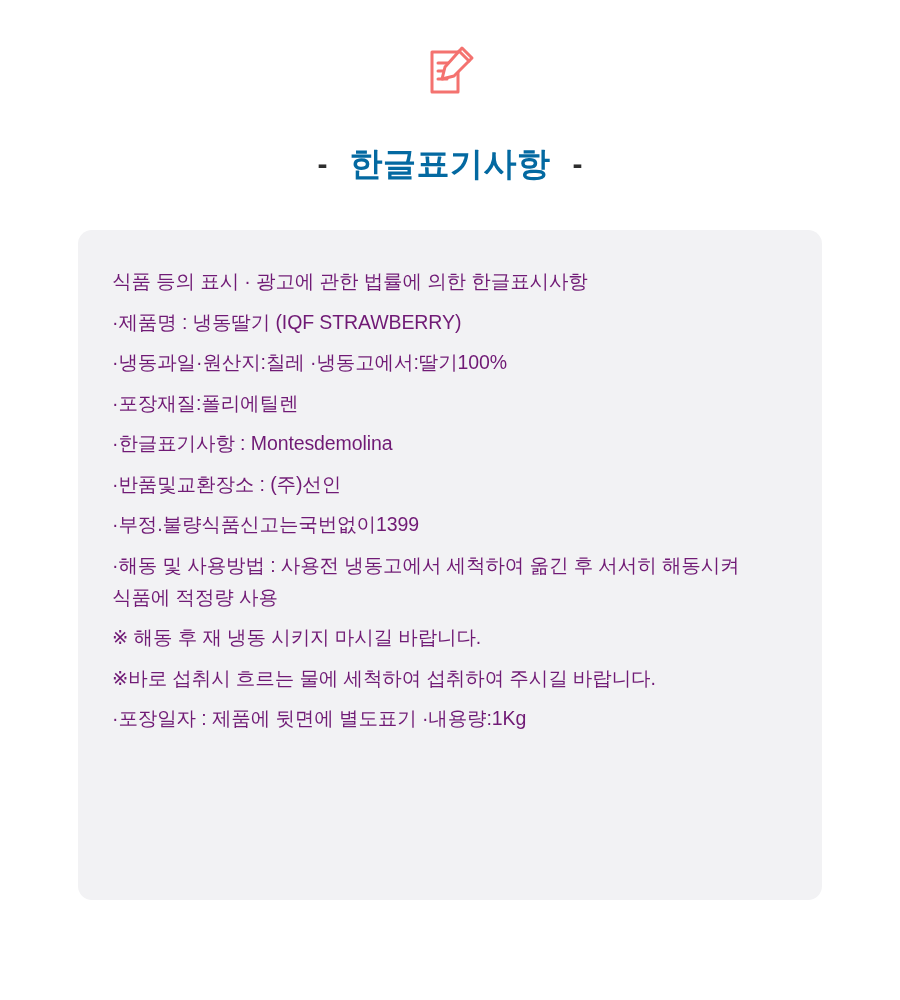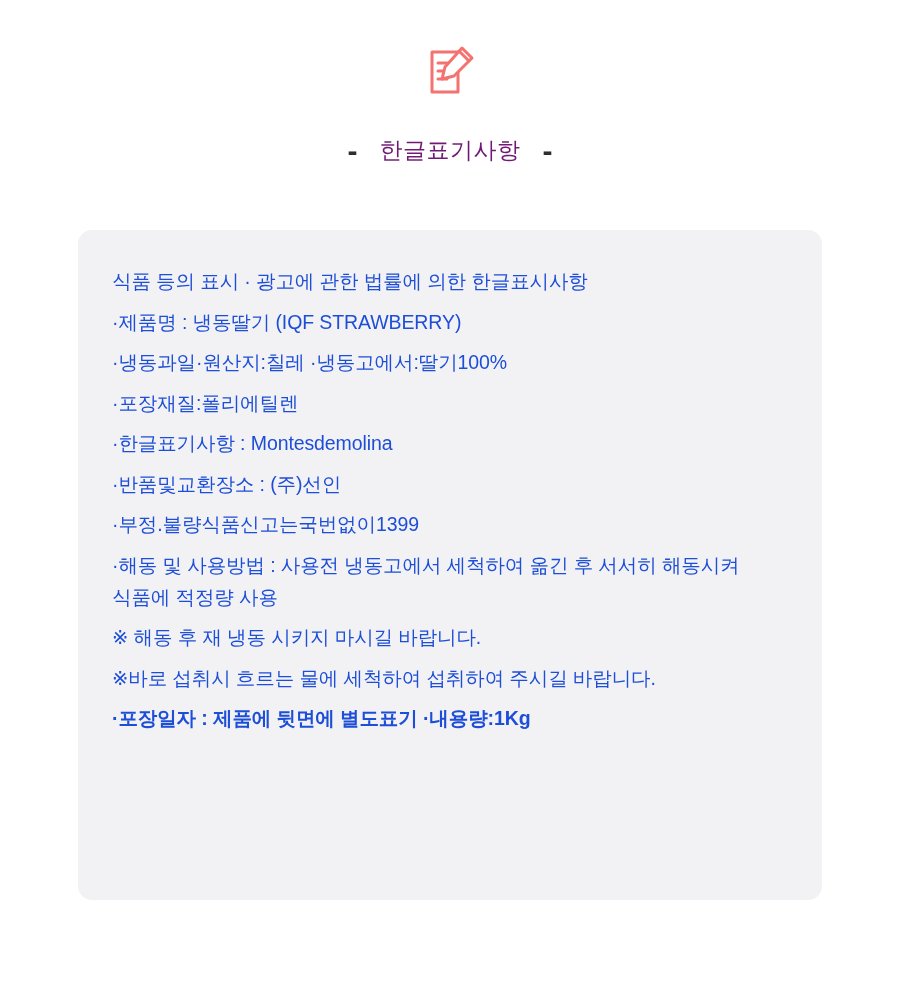--- a/index.html
+++ b/index.html
@@ -44,23 +44,23 @@
 
   .title-dash {
     font-size: 30px;
     font-weight: bold;
     color: #2e2e2e;
     line-height: 1;
     letter-spacing: 0;
   }
 
   .page-title {
-    font-size: 23px;
-    font-weight: normal;
-    color: #701a75;
+    font-size: 33px;
+    font-weight: bold;
+    color: #0369a1;
     letter-spacing: 0.5px;
     line-height: 1.2;
     white-space: nowrap;
   }
 
   
   .info-panel {
     position: absolute;
     left: 78px;
     top: 230px;
@@ -74,29 +74,28 @@
 
   .info-list {
     list-style: none;
     margin: 0;
     padding: 0;
   }
 
   .info-list li {
     font-size: 19.5px;
     line-height: 1.62;
-    color: #1d4ed8;
+    color: #701a75;
     margin: 0 0 9px 0;
     word-break: keep-all;
     letter-spacing: -0.1px;
   }
 
   .info-list li:last-child {
     margin-bottom: 16px;
-    font-weight: bold;
   }
 </style>
 </head>
 <body>
 
 <div class="page">
 
   <div class="header">
 
     <span class="doc-icon">

